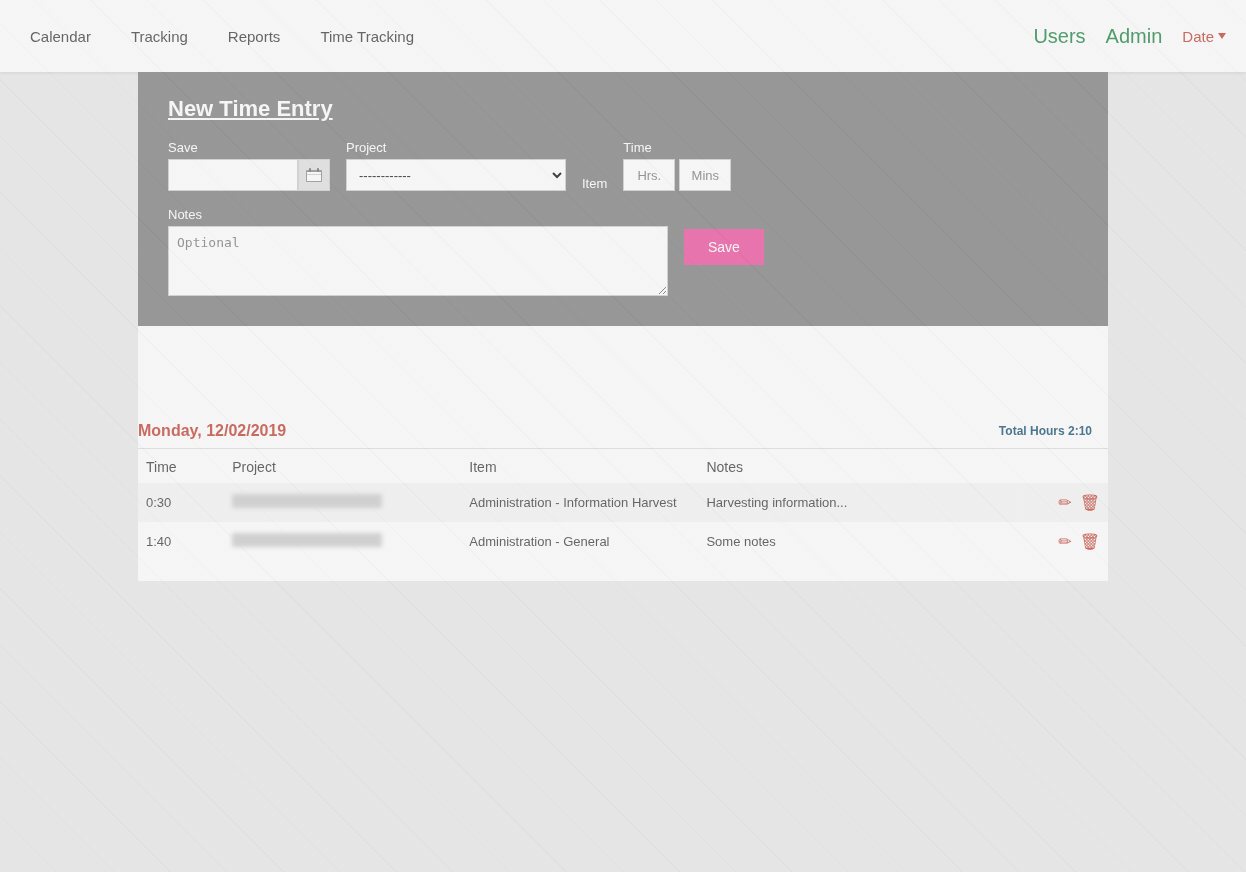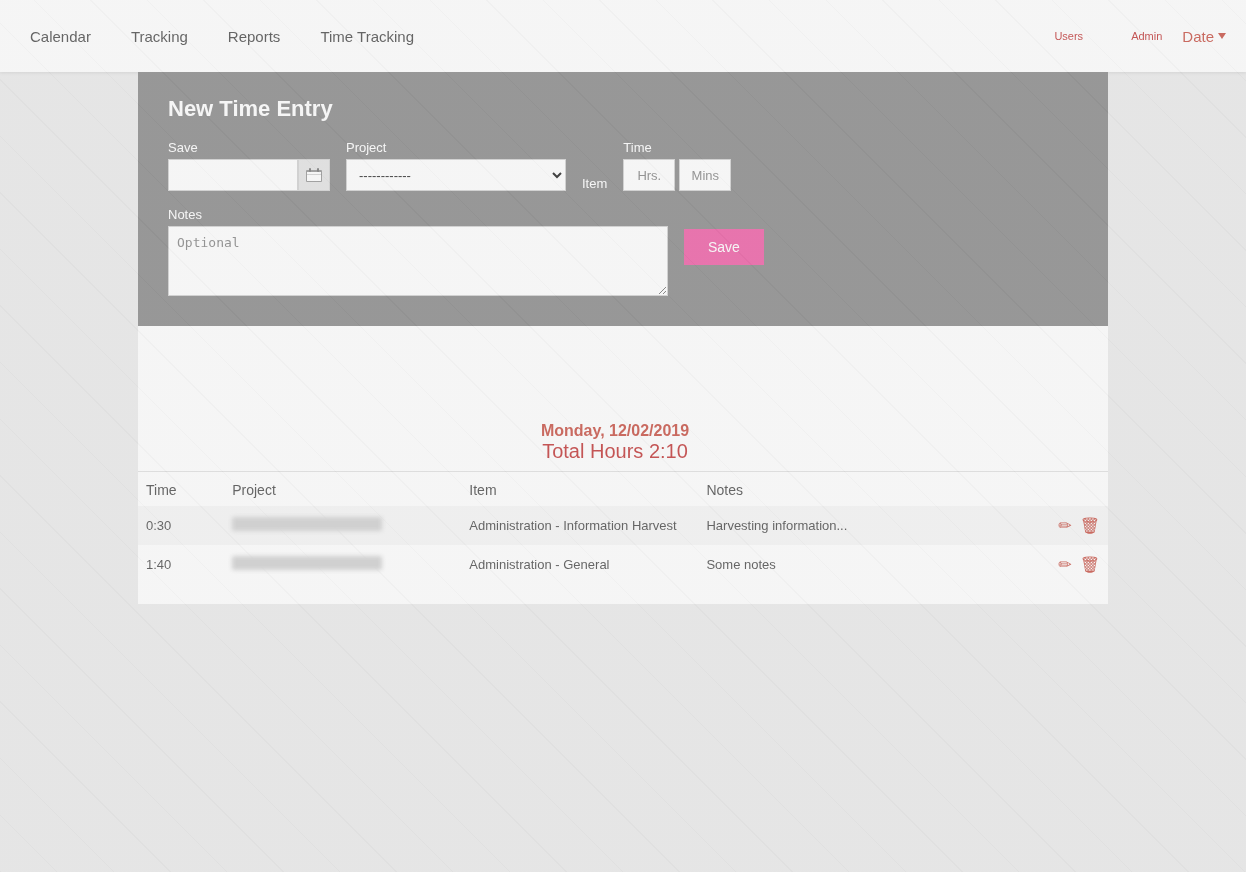--- a/index.html
+++ b/index.html
@@ -59,24 +59,23 @@
     }
 
     .navbar-right {
       display: flex;
       align-items: center;
       gap: 20px;
     }
 
     .nav-link-right {
       text-decoration: none;
-      color: #b91c1c;
-      font-size: 11px;
-      cursor: pointer;
-      margin-left: 28px;
+      color: #15803d;
+      font-size: 20px;
+      cursor: pointer;
     }
 
     .nav-user {
       color: #c0392b;
       font-size: 15px;
       cursor: pointer;
       display: flex;
       align-items: center;
       gap: 4px;
     }
@@ -100,20 +99,21 @@
       background: #7a7a7a;
       padding: 24px 30px 30px 30px;
       margin-bottom: 0;
     }
 
     .new-entry-title {
       color: #fff;
       font-size: 22px;
       font-weight: bold;
       margin-bottom: 18px;
+      text-decoration: underline;
     }
 
     .form-row {
       display: flex;
       align-items: flex-end;
       gap: 16px;
       margin-bottom: 16px;
     }
 
     .form-group {
@@ -231,33 +231,32 @@
       padding: 0 0 20px 0;
     }
 
     .date-header {
       display: flex;
       justify-content: space-between;
       align-items: center;
       padding: 16px 16px 8px 0;
       border-bottom: 1px solid #ddd;
       margin-bottom: 0;
-      flex-direction: column;
     }
 
     .date-heading {
       color: #c0392b;
       font-size: 16px;
       font-weight: bold;
     }
 
     .total-hours {
-      color: #b91c1c;
-      font-size: 20px;
-      font-weight: normal;
+      color: #0c4a6e;
+      font-size: 12px;
+      font-weight: bold;
     }
 
     
     .time-table {
       width: 100%;
       border-collapse: collapse;
     }
 
     .time-table th {
       text-align: left;

